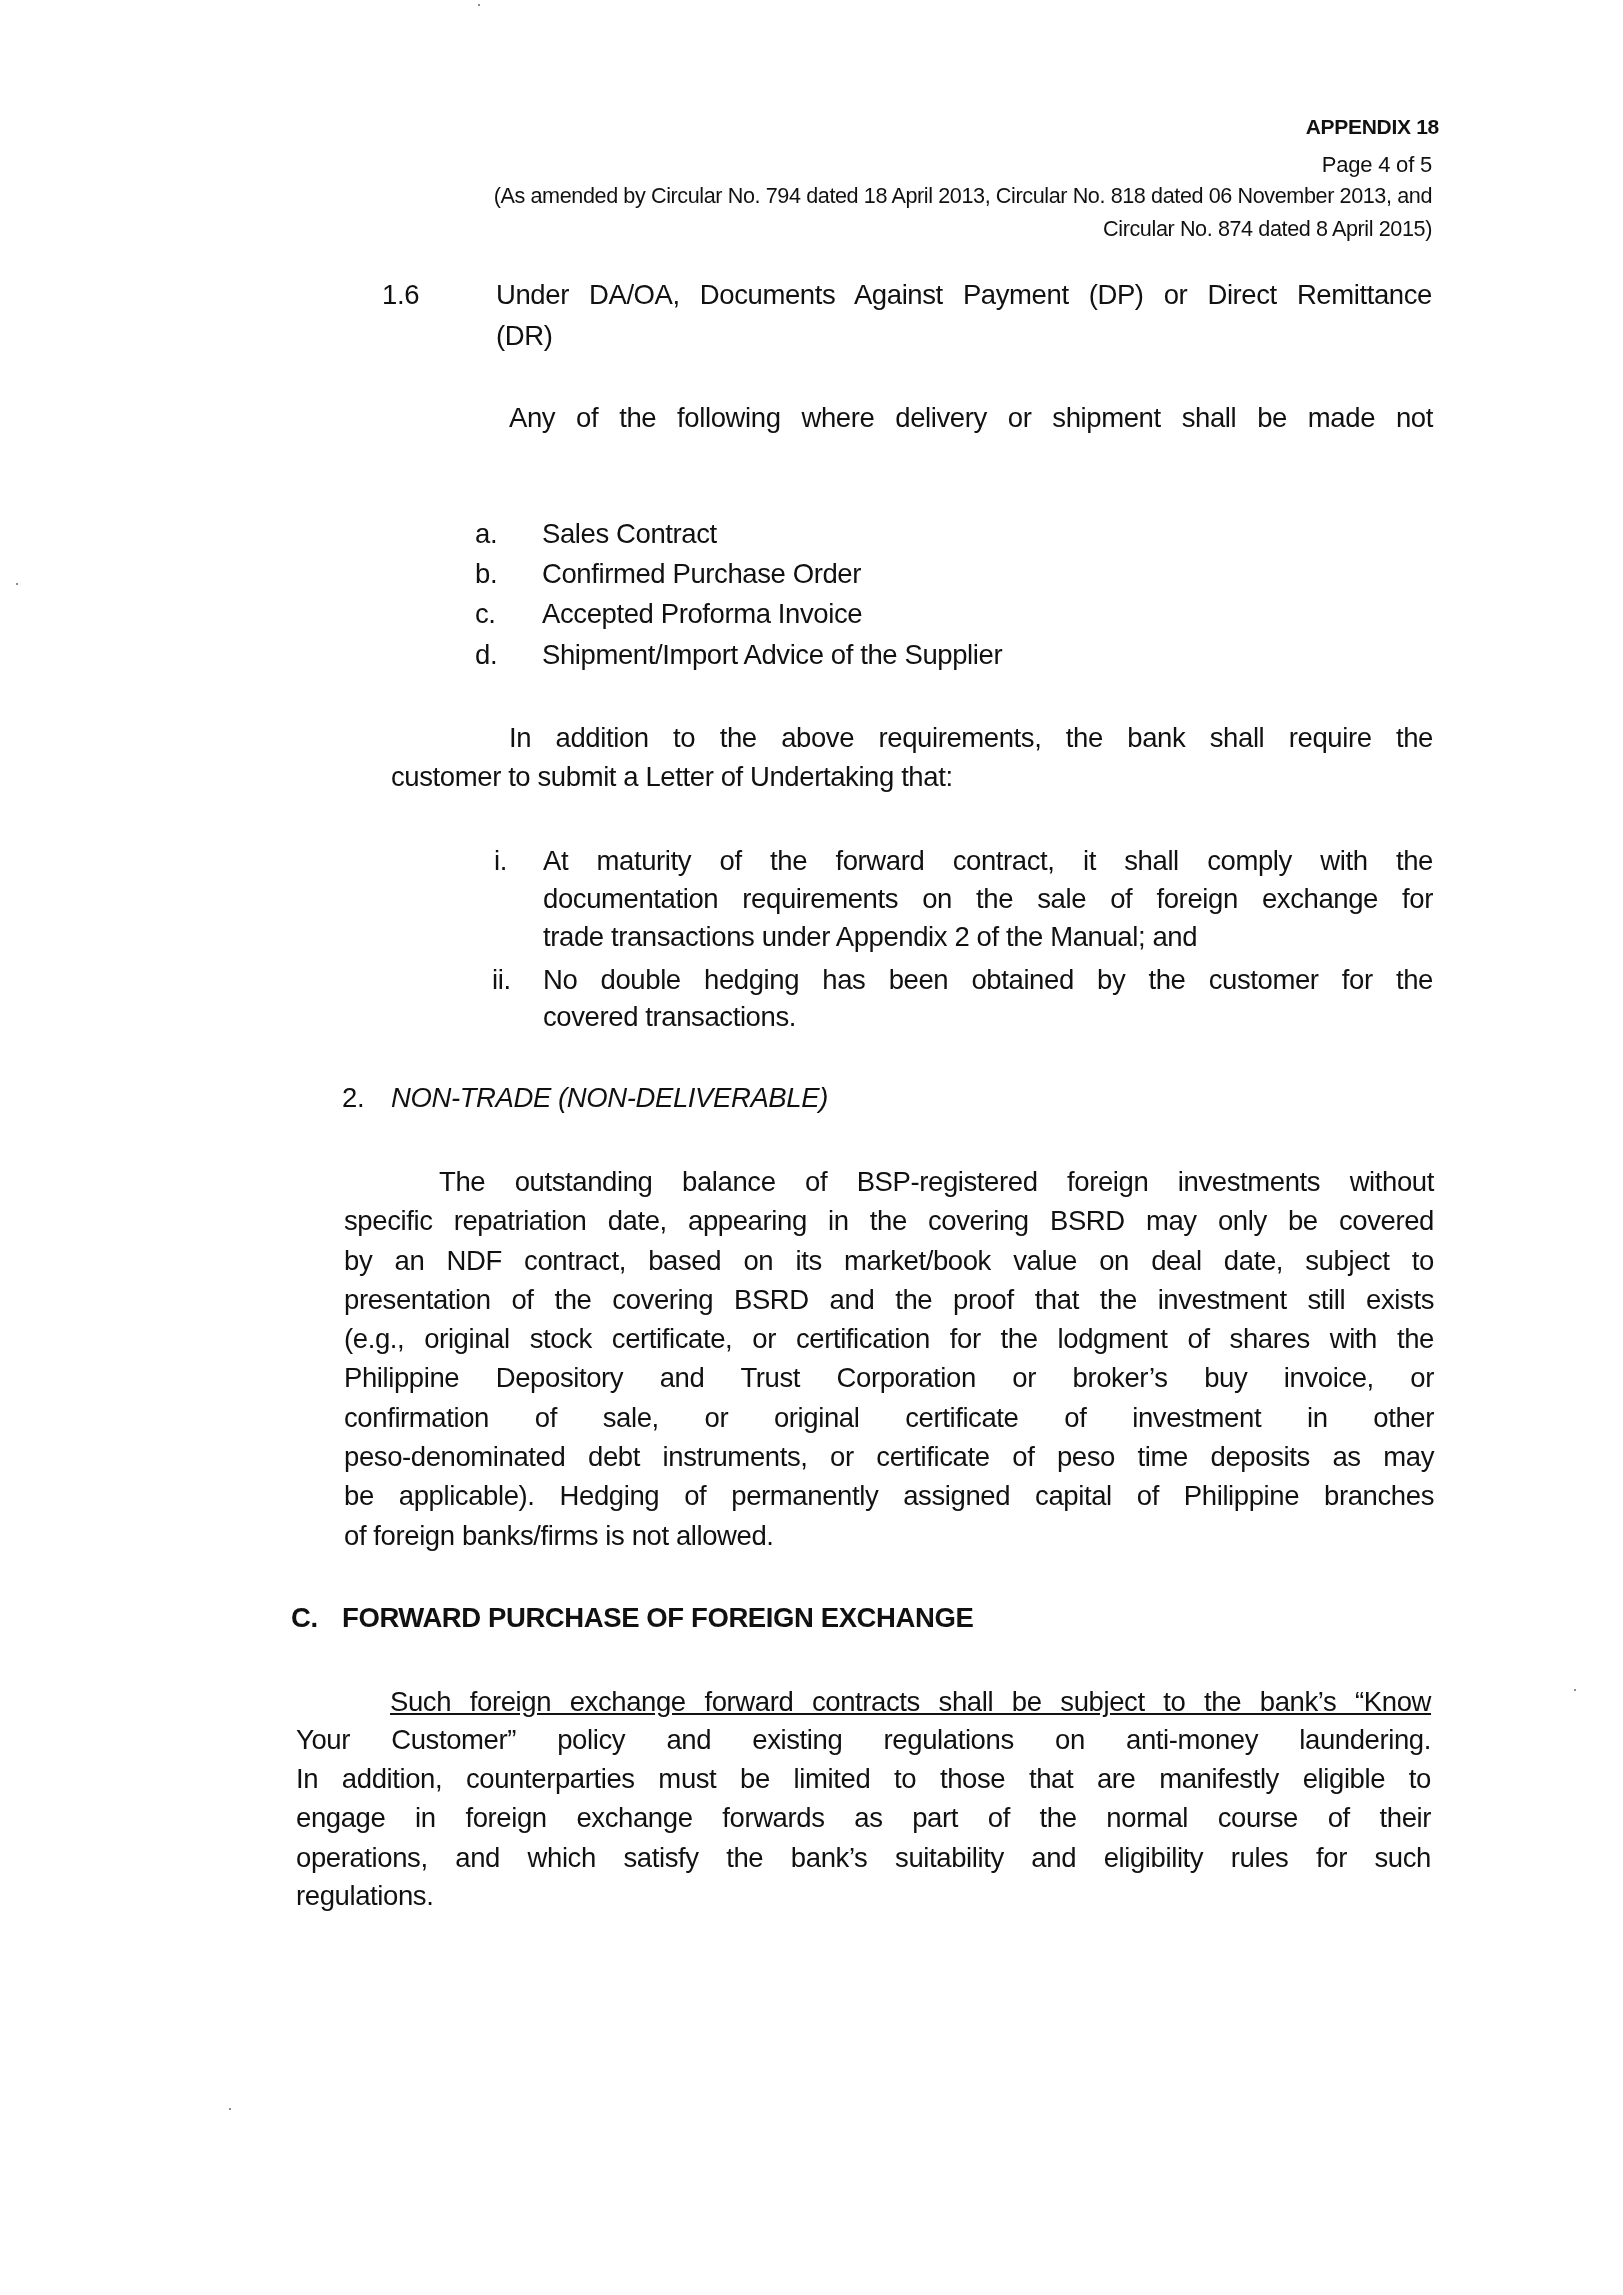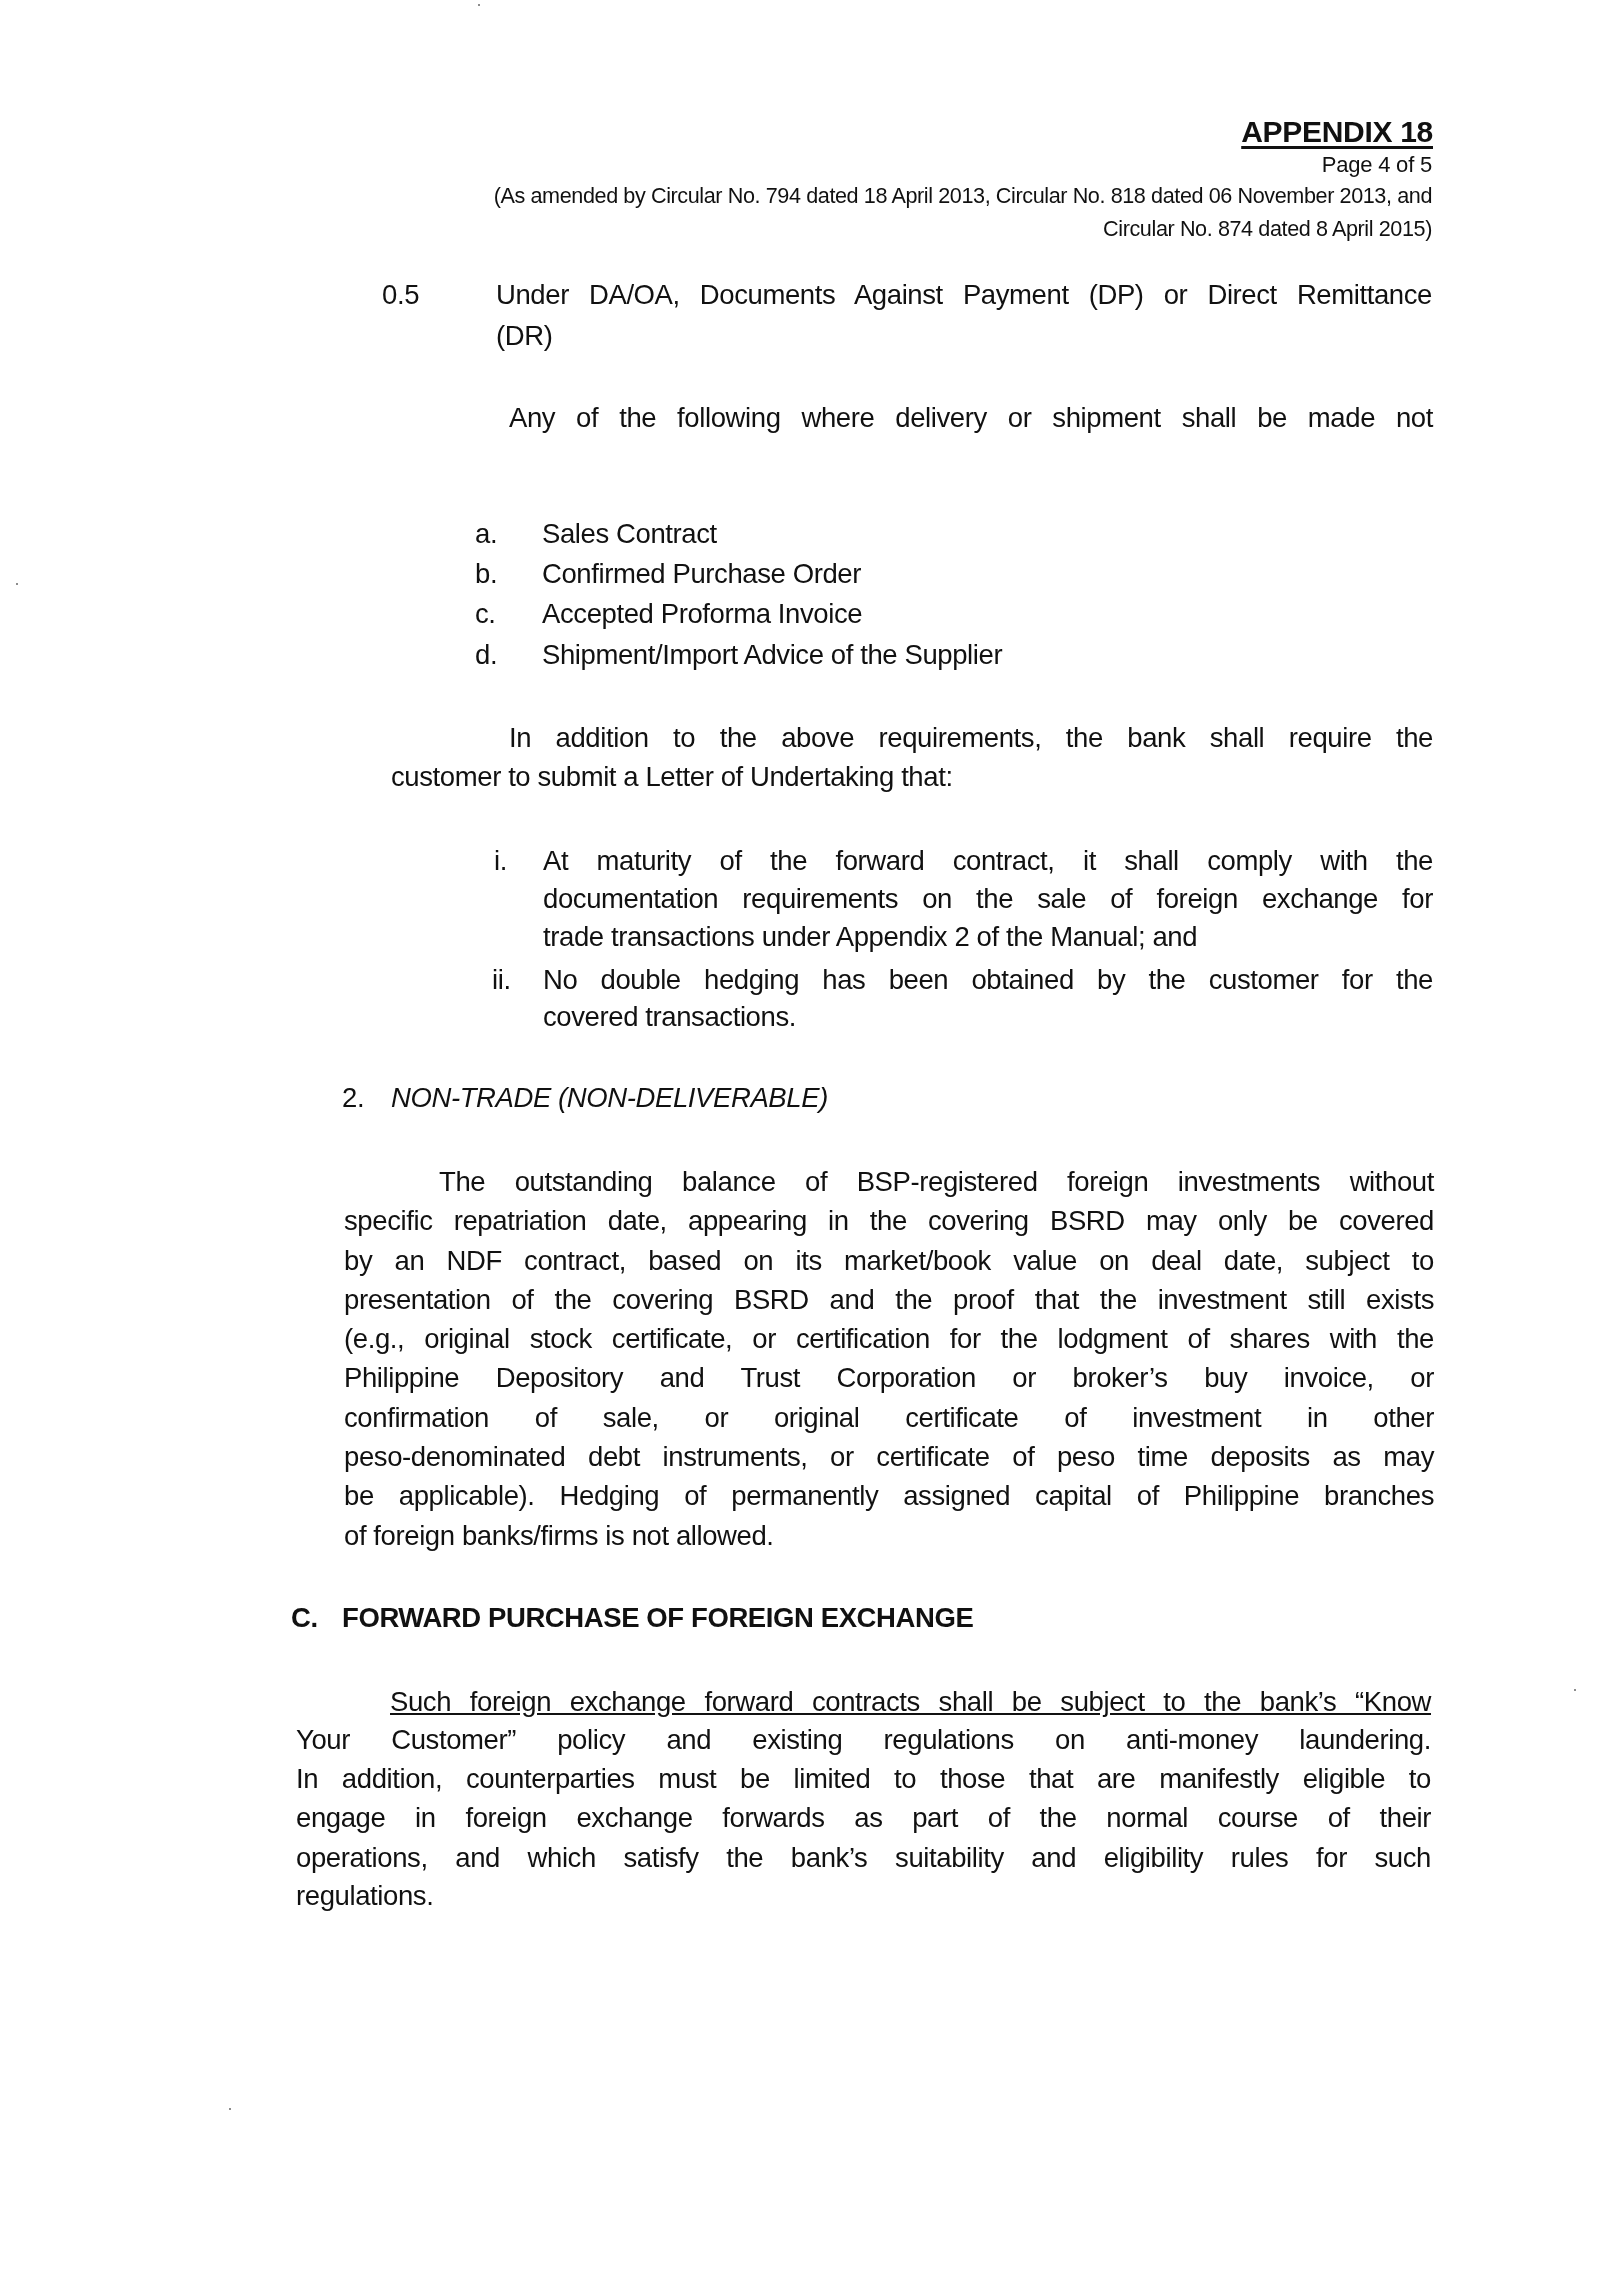--- a/index.html
+++ b/index.html
@@ -1,38 +1,38 @@
 <!DOCTYPE html>
 <html style="font-size:10.5px"><head>
 <meta charset="utf-8">
 <style>
   html, body { margin: 0; padding: 0; background: #ffffff; }
   body { width: 1623px; height: 2295px; position: relative; overflow: hidden; color: #111; font-family: "Liberation Sans", sans-serif; }
   .page { position: absolute; left: 0; top: 0; width: 1623px; height: 2295px; background: #fff; }
   .abs { position: absolute; }
   .line { position: absolute; white-space: nowrap; font-size: 27.5px; line-height: 34px; letter-spacing: -0.4px; }
   .jl { text-align: justify; text-align-last: justify; white-space: normal; }
-  .hdr-title { font-weight: bold; font-size: 30px; text-decoration: underline; text-decoration-thickness: 3.3px; text-underline-offset: 3.9px; right: 190px; top: 115px; letter-spacing: -0.3px; }
+  .hdr-title { font-weight: bold; font-size: 21px; text-decoration-thickness: 3.3px; text-underline-offset: 3.9px; right: 184px; top: 115px; letter-spacing: -0.3px; }
   .hdr-page { font-size: 22px; right: 191px; top: 152px; letter-spacing: -0.2px; }
   .hdr-amend { font-size: 21.6px; right: 191px; text-align: right; letter-spacing: -0.4px; }
   .bold { font-weight: bold; }
   .ital { font-style: italic; }
   .speck { position: absolute; width: 2px; height: 2px; background: #666; border-radius: 50%; }
 </style>
 </head>
 <body>
 
 <div class="page">
 
   <div class="abs hdr-title">APPENDIX 18</div>
   <div class="abs hdr-page">Page 4 of 5</div>
   <div class="abs hdr-amend" style="top:183px;">(As amended by Circular No. 794 dated 18 April 2013, Circular No. 818 dated 06 November 2013, and</div>
   <div class="abs hdr-amend" style="top:216px;">Circular No. 874 dated 8 April 2015)</div>
 
-  <div class="line" style="left:382px; top:278px;">0.5</div>
+  <div class="line" style="left:382px; top:278px;">1.6</div>
   <div class="line jl" style="left:496px; top:278px; width:936px;">Under DA/OA, Documents Against Payment (DP) or Direct Remittance</div>
   <div class="line" style="left:496px; top:319px;">(DR)</div>
 
   <div class="line jl" style="left:509px; top:401px; width:924px;">Any of the following where delivery or shipment shall be made not</div>
 
   <div>
     <div class="line" style="left:475px; top:517px;">a.</div>
     <div class="line" style="left:542px; top:517px;">Sales Contract</div>
     <div class="line" style="left:475px; top:557px;">b.</div>
     <div class="line" style="left:542px; top:557px;">Confirmed Purchase Order</div>

